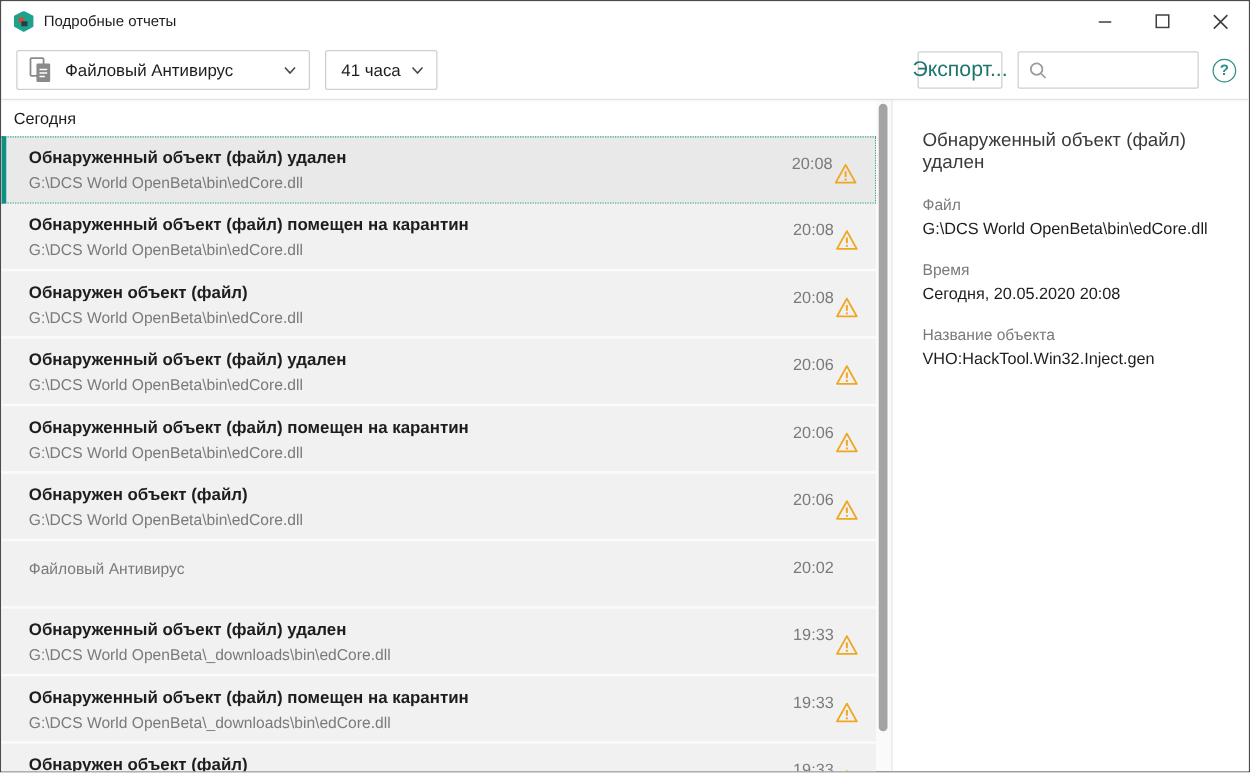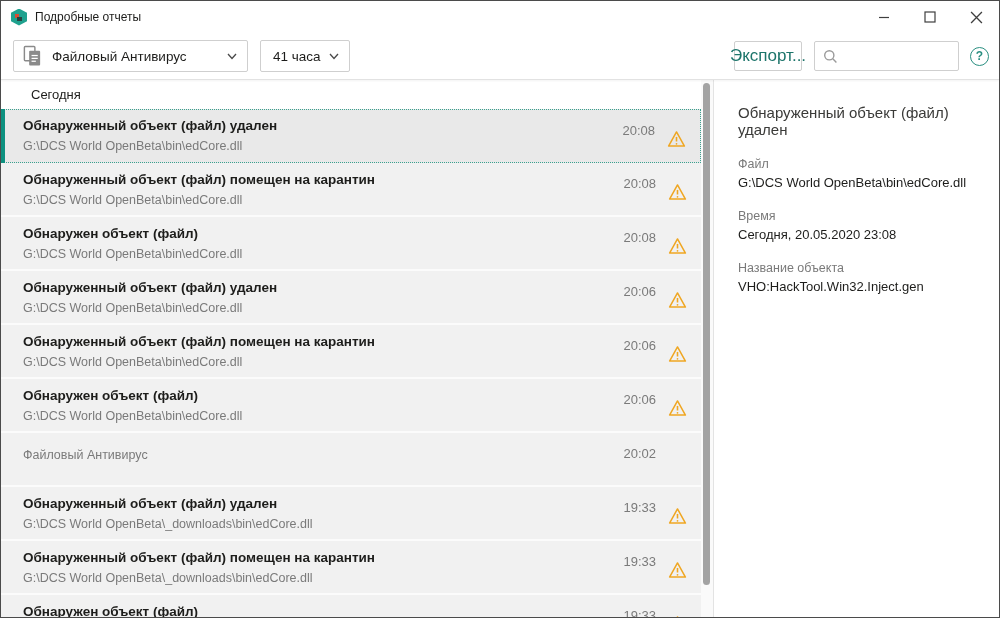--- a/index.html
+++ b/index.html
@@ -31,25 +31,25 @@
   .search-box { margin-left:12px; width:145px; height:30px; border:1px solid #cfcfcf; border-radius:2px;
     background:#fff; display:flex; align-items:center; padding:0 8px; }
   .search-box input { border:none; outline:none; flex:1; font-size:13px; color:#333; margin-left:7px; min-width:0;
     font-family:"Liberation Sans", sans-serif; }
   .help-btn { margin-left:11px; width:19px; height:19px; border:1.5px solid #2a8f81; border-radius:50%;
     color:#2a8f81; font-size:12px; font-weight:700; display:flex; align-items:center; justify-content:center; }
 
   
   .content { display:flex; height:538px; }
   .list-pane { width:700px; position:relative; overflow:hidden; background:#fff; }
-  .group-header { height:29px; display:flex; align-items:center; padding-left:30px; font-size:13px; color:#1d1d1b; background:#fff; }
+  .group-header { height:29px; display:flex; align-items:center; padding-left:10px; font-size:13px; color:#1d1d1b; background:#fff; }
   .row { position:relative; height:54px; background:#f1f1f1; border-bottom:2px solid #fbfbfb; padding:9px 100px 0 22px; }
   .row-title { font-size:13.5px; font-weight:700; color:#1d1d1b; white-space:nowrap; overflow:hidden; }
   .row-sub { font-size:12.5px; color:#7a7a7a; margin-top:6px; white-space:nowrap; overflow:hidden; }
-  .row-time { position:absolute; top:13px; right:45px; font-size:13px; color:#7a7a7a; }
+  .row-time { position:absolute; top:13px; right:34px; font-size:13px; color:#7a7a7a; }
   .warn { position:absolute; top:19px; right:13px; width:21px; height:20px; }
   .row.selected { background:#e9e9e9; border-top:1px dotted #3aa18f; border-bottom:1px dotted #3aa18f;
     border-right:1px dotted #3aa18f; padding-top:8px; }
   .row.selected::before { content:""; position:absolute; left:0; top:-1px; bottom:-1px; width:4px; background:#0e9180; }
 
   .v-scrollbar { width:12px; background:#fafafa; position:relative; }
   .v-thumb { position:absolute; left:2px; top:3px; width:7px; height:502px; background:#a3a3a3; border-radius:4px; }
 
   .detail-pane { flex:1; background:#fff; border-left:1px solid #e3e3e3; padding:24px 16px 0 24px; }
   .detail-title { font-size:15px; color:#3a3a38; margin-bottom:7px; }
@@ -242,21 +242,21 @@
       <div class="detail-title">Обнаруженный объект (файл) удален</div>
       <div>
 
   <div class="detail-field">
     <div class="detail-label">Файл</div>
     <div class="detail-value">G:\DCS World OpenBeta\bin\edCore.dll</div>
   </div>
 
   <div class="detail-field">
     <div class="detail-label">Время</div>
-    <div class="detail-value">Сегодня, 20.05.2020 23:08</div>
+    <div class="detail-value">Сегодня, 20.05.2020 20:08</div>
   </div>
 
   <div class="detail-field">
     <div class="detail-label">Название объекта</div>
     <div class="detail-value">VHO:HackTool.Win32.Inject.gen</div>
   </div>
 </div>
     </div>
 
   </div>

